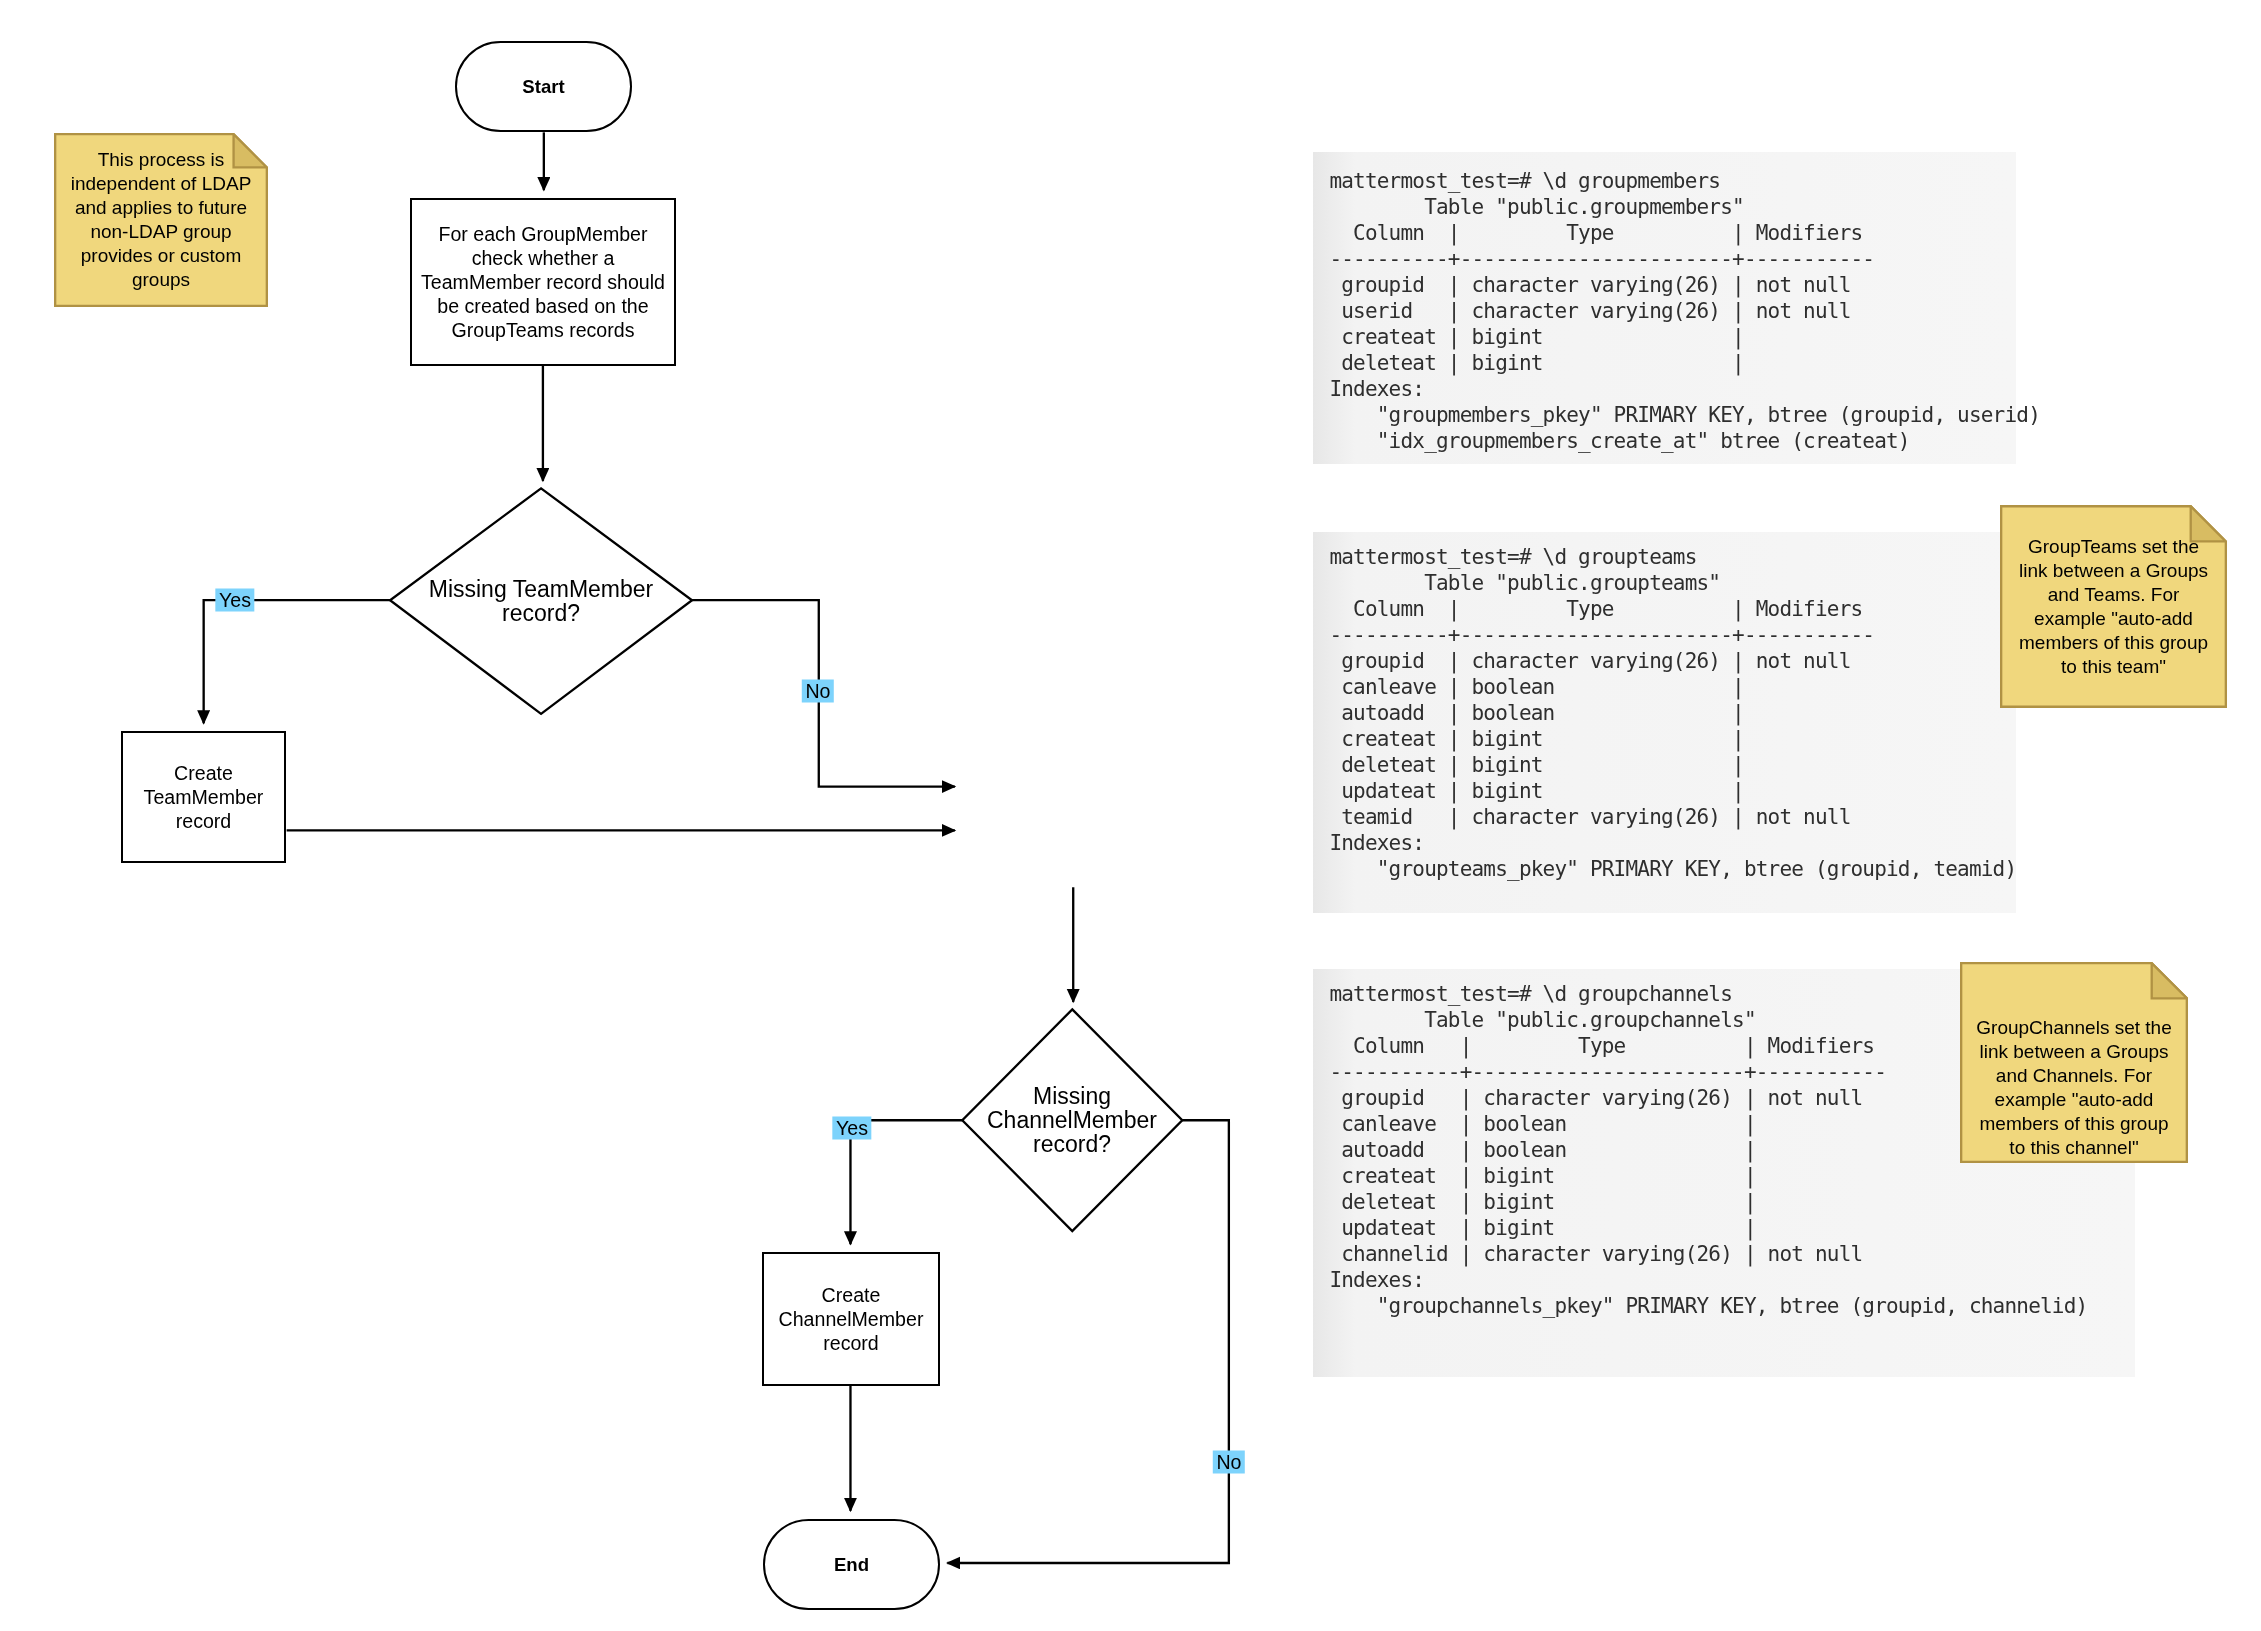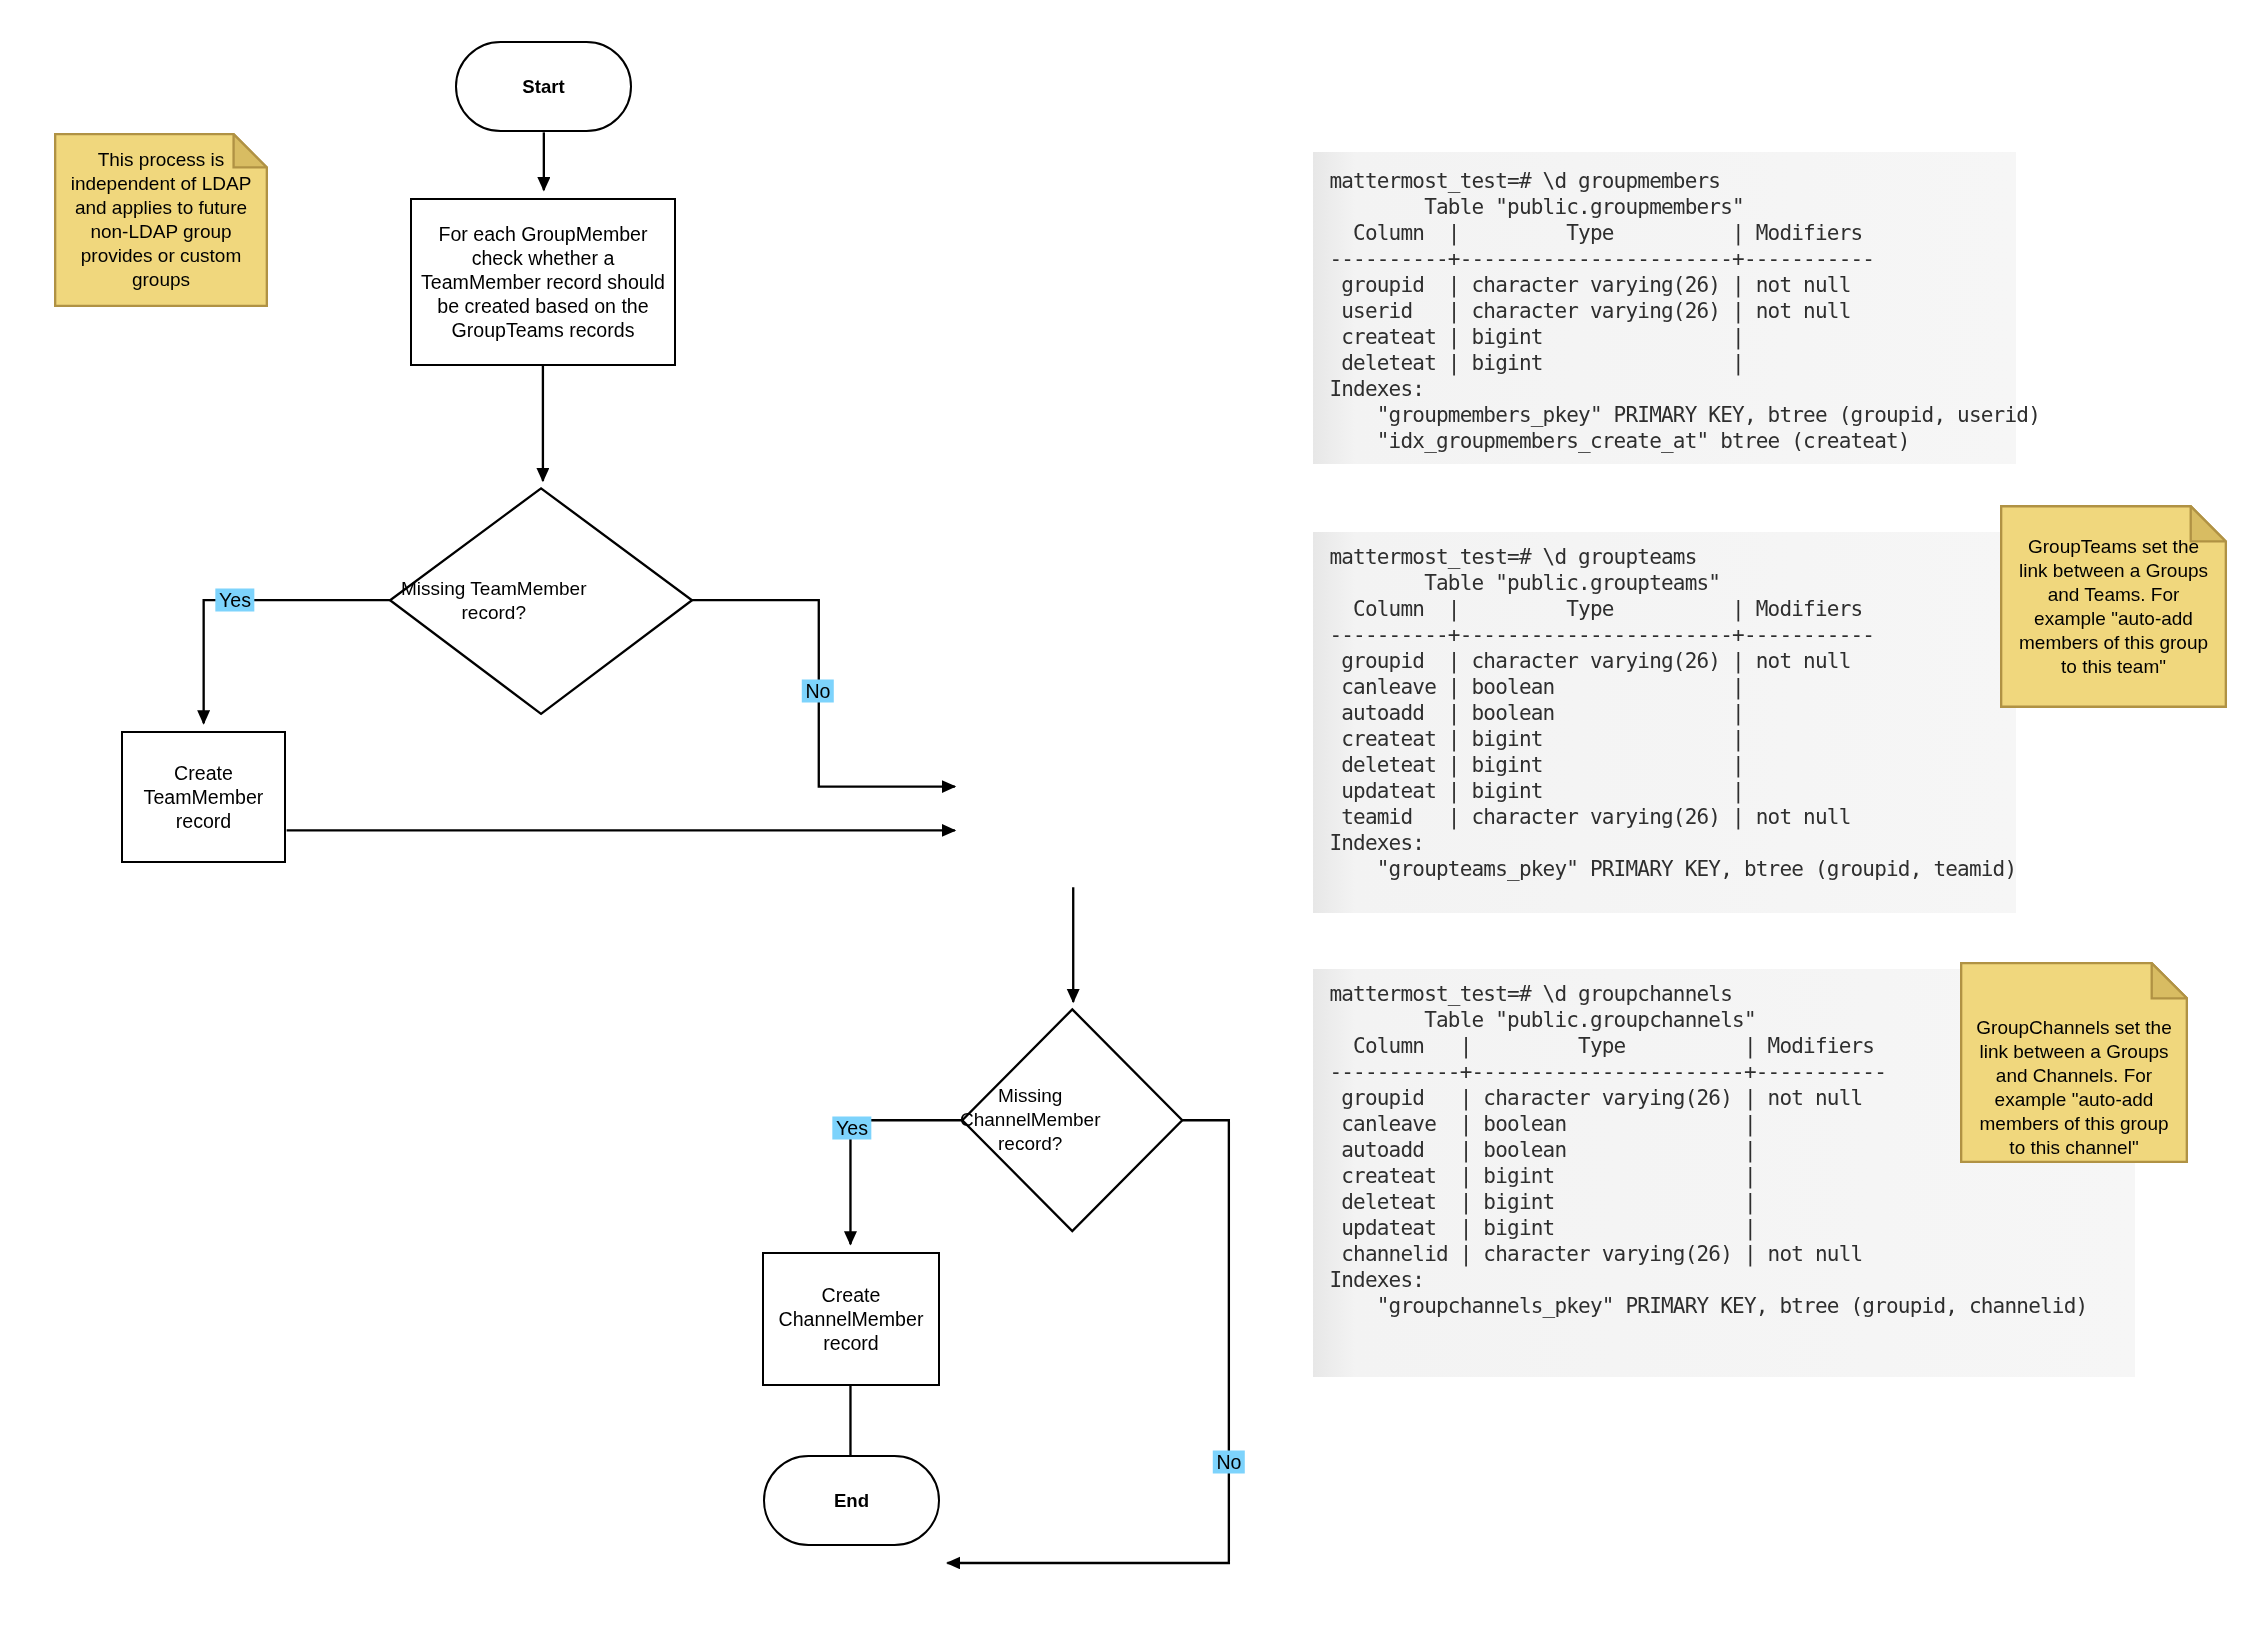--- a/index.html
+++ b/index.html
@@ -11,22 +11,22 @@
   
   .diagram-title{position:absolute;left:62px;top:22.4px;width:364px;text-align:center;
     font-size:32px;font-weight:bold;line-height:40px;z-index:3;}
 
   
   .node{position:absolute;background:#fff;border:2.3px solid #000;z-index:3;
     display:flex;align-items:center;justify-content:center;text-align:center;
     font-size:19.6px;line-height:24px;box-sizing:border-box;}
   .terminator{border-radius:46px;font-size:18.6px;font-weight:bold;}
 
-  .diamond-label{position:absolute;z-index:3;display:flex;align-items:center;justify-content:flex-start;
-    text-align:center;font-size:19px;line-height:24px;}
+  .diamond-label{position:absolute;z-index:3;display:flex;align-items:center;justify-content:center;
+    text-align:center;font-size:23px;line-height:24px;}
 
   
   .edge-label{position:absolute;z-index:5;background:#7dd3fc;padding:0 3.7px;font-size:19.6px;
     transform:translate(-50%,-50%);}
 
   
   #wires{position:absolute;left:0;top:0;z-index:2;}
   #wires polyline{fill:none;stroke:#000;stroke-width:2.5px;}
   #wires polygon.diamond{fill:#ffffff;stroke:#000;stroke-width:2.5px;}
 
@@ -143,21 +143,21 @@
 ChannelMember
 record?</span>
   </div>
 
   <div class="node" style="left:762px;top:1252px;width:178px;height:134px;">
     <span class="pre">Create
 ChannelMember
 record</span>
   </div>
 
-  <div class="node terminator" style="left:763px;top:1455px;width:177px;height:91px;">
+  <div class="node terminator" style="left:763px;top:1519px;width:177px;height:91px;">
     <span class="pre">End</span>
   </div>
 
   <div class="edge-label" style="left:235px;top:600px;">Yes</div>
   <div class="edge-label" style="left:818px;top:691px;">No</div>
   <div class="edge-label" style="left:852px;top:1128px;">Yes</div>
   <div class="edge-label" style="left:1229px;top:1462px;">No</div>
 
   <div class="note" style="left:54px;top:133px;width:214px;height:174px;">
     <svg width="214" height="174" viewBox="0 0 230 187">

